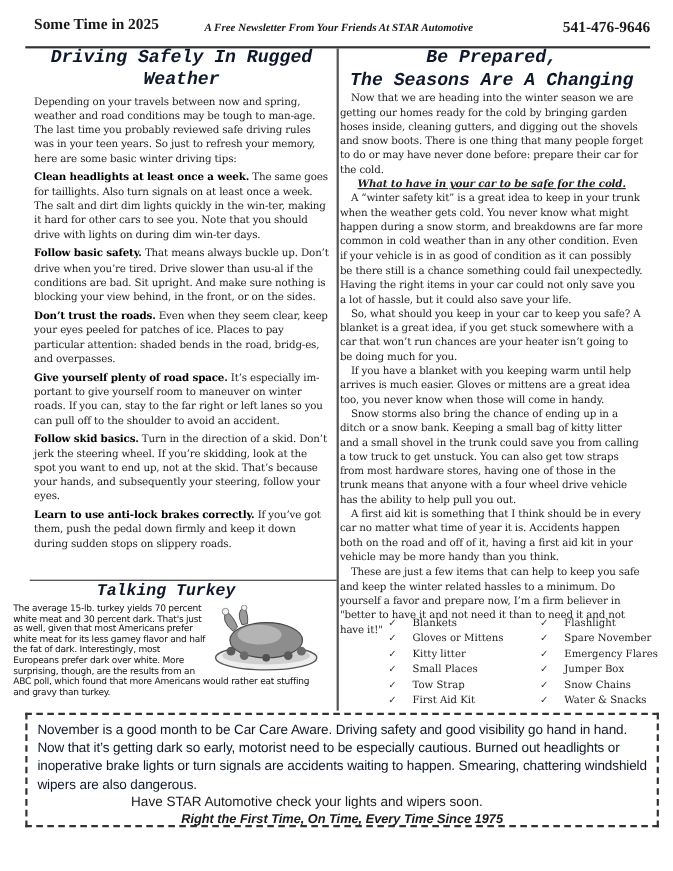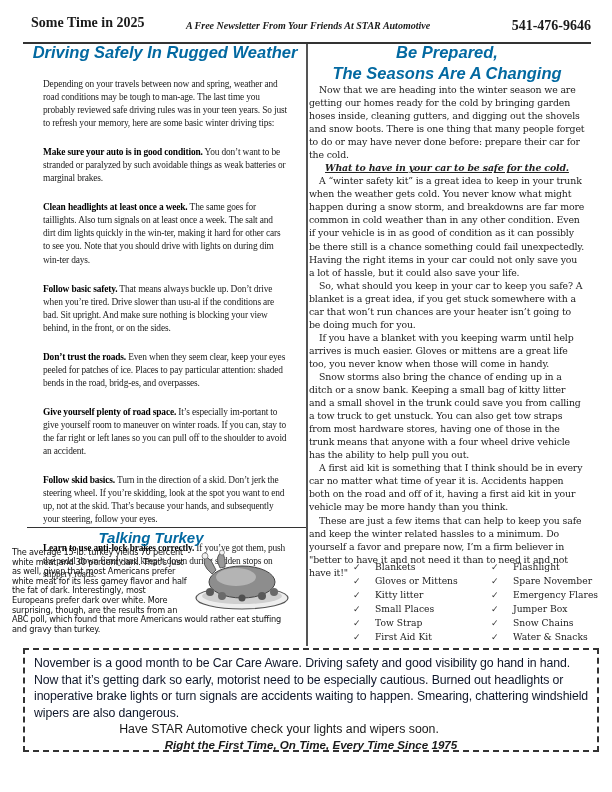--- a/index.html
+++ b/index.html
@@ -10,24 +10,24 @@
   .masthead { position: absolute; left: 23px; top: 14px; width: 568px; height: 28px; border-bottom: 2px solid #333; }
   .masthead .date { position: absolute; left: 8px; top: 1px; font-family: "Liberation Serif", serif; font-weight: bold; font-size: 14px; }
   .masthead .tagline { position: absolute; left: 163px; top: 6px; font-family: "Liberation Serif", serif; font-style: italic; font-weight: bold; font-size: 10px; text-align: right; }
   .masthead .phone { position: absolute; right: 0; top: 4px; font-family: "Liberation Serif", serif; font-weight: bold; font-size: 14px; }
 
   
   .col-divider { position: absolute; left: 306px; top: 44px; width: 2px; height: 602px; background: #555; }
 
   
   .left-col { position: absolute; left: 27px; top: 42px; width: 276px; }
-  .h-sans { font-family: Liberation Sans, sans-serif; font-weight: bold; font-style: italic; text-align: center; color: #0369a1; }
+  .h-sans { font-family: Liberation Mono, monospace; font-weight: bold; font-style: italic; text-align: center; color: #0f172a; }
   .left-col h1 { margin: 0; font-size: 16.5px; line-height: 20px; }
   .body-serif { font-family: "DejaVu Serif", serif; font-size: 9.4px; line-height: 13.05px; color: #222; letter-spacing: -0.15px; }
-  .left-col .body-serif p { margin: 16px; font-family: Liberation Serif, serif; }
+  .left-col .body-serif p { margin: 4px; }
   .left-col .body-serif b { font-weight: bold; color: #000; }
 
   .turkey-sep { position: absolute; left: 27px; top: 527px; width: 279px; height: 1px; background: #333; }
   .turkey { position: absolute; left: 12px; top: 528px; width: 278px; height: 115px; }
   .turkey h2 { margin: 0; font-size: 15px; line-height: 20px; }
   .turkey .txt { font-family: "DejaVu Sans", sans-serif; font-size: 8.2px; line-height: 9.6px; color: #111; letter-spacing: -0.2px; }
   .turkey .img { float: right; width: 98px; height: 62px; margin: 2px 0 0 4px; }
 
   
   .right-col { position: absolute; left: 309px; top: 42px; width: 276px; }
@@ -54,21 +54,20 @@
     <span class="tagline">A Free Newsletter From Your Friends At STAR Automotive</span>
     <span class="phone">541-476-9646</span>
   </div>
 
   <div class="col-divider"></div>
 
   <div class="left-col">
     <h1 class="h-sans">Driving Safely In Rugged Weather</h1>
     <div class="body-serif">
       <p>Depending on your travels between now and spring, weather and road conditions may be tough to man-age. The last time you probably reviewed safe driving rules was in your teen years. So just to refresh your memory, here are some basic winter driving tips:</p>
-      <p><b>Make sure your auto is in good condition.</b><span> You don’t want to be stranded or paralyzed by such avoidable things as weak batteries or marginal brakes.</span></p>
       <p><b>Clean headlights at least once a week.</b><span> The same goes for taillights. Also turn signals on at least once a week. The salt and dirt dim lights quickly in the win-ter, making it hard for other cars to see you. Note that you should drive with lights on during dim win-ter days.</span></p>
       <p><b>Follow basic safety.</b><span> That means always buckle up. Don’t drive when you’re tired. Drive slower than usu-al if the conditions are bad. Sit upright. And make sure nothing is blocking your view behind, in the front, or on the sides.</span></p>
       <p><b>Don’t trust the roads.</b><span> Even when they seem clear, keep your eyes peeled for patches of ice. Places to pay particular attention: shaded bends in the road, bridg-es, and overpasses.</span></p>
       <p><b>Give yourself plenty of road space.</b><span> It’s especially im-portant to give yourself room to maneuver on winter roads. If you can, stay to the far right or left lanes so you can pull off to the shoulder to avoid an accident.</span></p>
       <p><b>Follow skid basics.</b><span> Turn in the direction of a skid. Don’t jerk the steering wheel. If you’re skidding, look at the spot you want to end up, not at the skid. That’s because your hands, and subsequently your steering, follow your eyes.</span></p>
       <p><b>Learn to use anti-lock brakes correctly.</b><span> If you’ve got them, push the pedal down firmly and keep it down during sudden stops on slippery roads.</span></p>
     </div>
   </div>
 
   <div class="turkey-sep"></div>
@@ -98,21 +97,21 @@
   <div class="right-col">
     <h1 class="h-sans">
       <span>Be Prepared,</span><br>
       <span>The Seasons Are A Changing</span>
     </h1>
     <div class="body-serif">
       <p>Now that we are heading into the winter season we are getting our homes ready for the cold by bringing garden hoses inside, cleaning gutters, and digging out the shovels and snow boots. There is one thing that many people forget to do or may have never done before: prepare their car for the cold.</p>
       <div class="sub">What to have in your car to be safe for the cold.</div>
       <p>A “winter safety kit” is a great idea to keep in your trunk when the weather gets cold. You never know what might happen during a snow storm, and breakdowns are far more common in cold weather than in any other condition. Even if your vehicle is in as good of condition as it can possibly be there still is a chance something could fail unexpectedly. Having the right items in your car could not only save you a lot of hassle, but it could also save your life.</p>
       <p>So, what should you keep in your car to keep you safe? A blanket is a great idea, if you get stuck somewhere with a car that won’t run chances are your heater isn’t going to be doing much for you.</p>
-      <p>If you have a blanket with you keeping warm until help arrives is much easier. Gloves or mittens are a great life too, you never know when those will come in handy.</p>
+      <p>If you have a blanket with you keeping warm until help arrives is much easier. Gloves or mittens are a great idea too, you never know when those will come in handy.</p>
       <p>Snow storms also bring the chance of ending up in a ditch or a snow bank. Keeping a small bag of kitty litter and a small shovel in the trunk could save you from calling a tow truck to get unstuck. You can also get tow straps from most hardware stores, having one of those in the trunk means that anyone with a four wheel drive vehicle has the ability to help pull you out.</p>
       <p>A first aid kit is something that I think should be in every car no matter what time of year it is. Accidents happen both on the road and off of it, having a first aid kit in your vehicle may be more handy than you think.</p>
       <p>These are just a few items that can help to keep you safe and keep the winter related hassles to a minimum. Do yourself a favor and prepare now, I’m a firm believer in "better to have it and not need it than to need it and not have it!"</p>
     </div>
   </div>
 
   <div class="checklist">
       <div class="check-item"><span class="ck">✓</span><span>Blankets</span></div>
       <div class="check-item"><span class="ck">✓</span><span>Flashlight</span></div>
       <div class="check-item"><span class="ck">✓</span><span>Gloves or Mittens</span></div>

